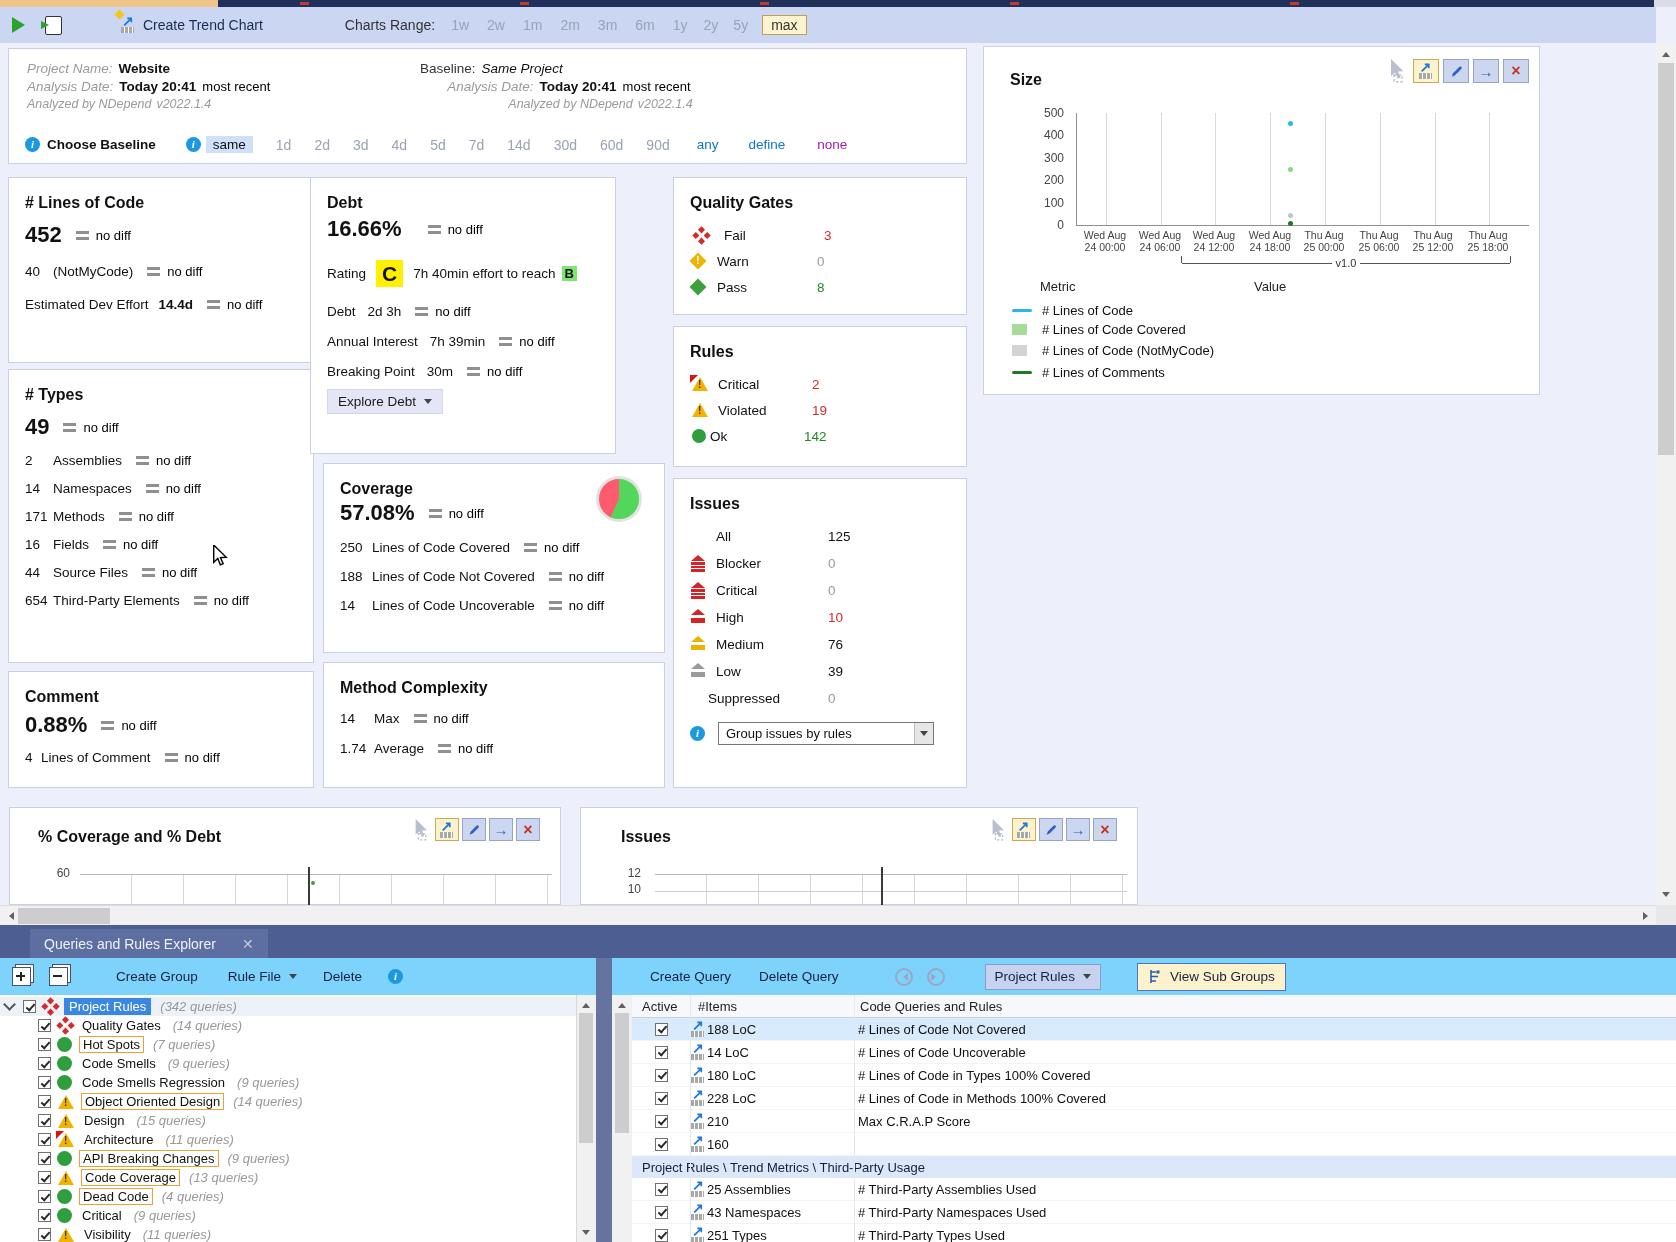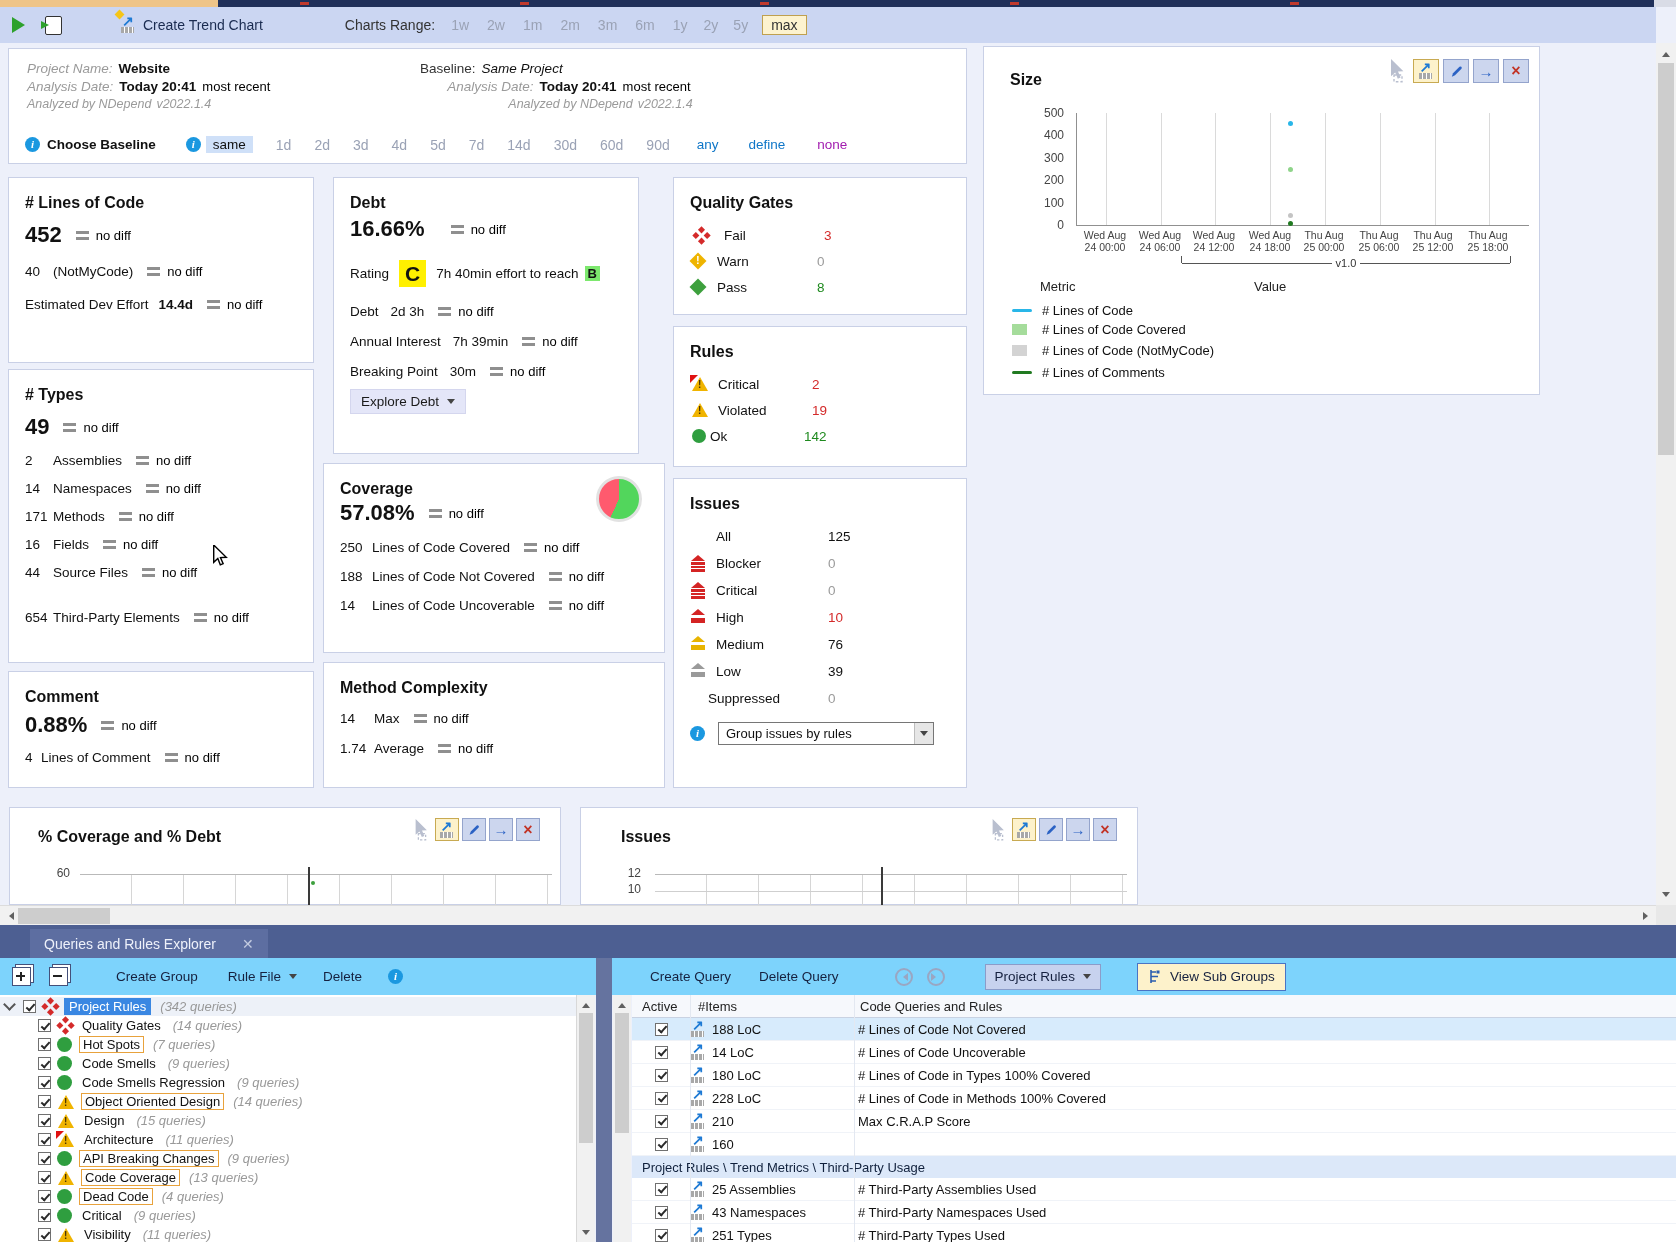--- a/index.html
+++ b/index.html
@@ -124,21 +124,21 @@
   .tlab.sel{background:#3a87e2;color:#fff;padding:1px 5px}
   .tlab.boxed{border:1px solid #e8a23c}
   .rootrow{background:#edf1f8}
   #splitter{position:absolute;left:596px;top:958px;width:16px;height:284px;background:#65739f}
   #qtable{position:absolute;left:632px;top:995px;width:1044px;height:247px;background:#fff;overflow:hidden}
   .colsep{position:absolute;top:0;bottom:0;width:1px;background:#e3e8f1}
   .qhead{display:flex;align-items:center;height:22px;font-size:13px;color:#222;border-bottom:1px solid #c9d2e2;background:#f6f8fc}
   .qrow{display:flex;align-items:center;height:22px;font-size:13px;border-bottom:1px solid #f0f3f8}
   .qrow.selr{background:#d7ebfc}
   .qrow .c1{width:58px;display:flex;justify-content:center;flex:none}
-  .qrow .c2{width:164px;display:flex;align-items:center;gap:5px;flex:none}
+  .qrow .c2{width:164px;display:flex;align-items:center;flex:none}
   .qrow .c4{flex:1;padding-left:4px}
   .grow{display:flex;align-items:center;height:22px;font-size:13px;background:#dce8f9;color:#10203c;padding-left:10px}
   .rtbtn{display:inline-flex;align-items:center;border:1px solid #8b9cc9;background:#c7d2ee;height:24px;padding:0 9px;font-size:13.5px}
   .vsg{display:inline-flex;align-items:center;gap:7px;border:1px solid #4a74c4;background:#fdf2cb;height:26px;padding:0 10px;font-size:13.5px}
   .circarr{width:18px;height:18px;border-radius:50%;border:2px solid #9aa6c2;display:flex;align-items:center;justify-content:center;box-sizing:border-box}
 </style>
 </head>
 <body>
 
 <div id="topstrip">
@@ -266,21 +266,21 @@
         <span class="stat">Fields</span>
         <span class="eq"></span>
         <span class="nd">no diff</span>
       </div>
     <div class="row" style="margin-top:13px">
         <span class="stat n">44</span>
         <span class="stat">Source Files</span>
         <span class="eq"></span>
         <span class="nd">no diff</span>
       </div>
-    <div class="row" style="margin-top:30px">
+    <div class="row" style="margin-top:13px">
         <span class="stat n">654</span>
         <span class="stat">Third-Party Elements</span>
         <span class="eq"></span>
         <span class="nd">no diff</span>
       </div>
   </div>
 
   <div class="panel" style="left:8px;top:628px;width:306px;height:117px">
     <div class="ptitle" style="margin-bottom:6px">Comment</div>
     <div class="row">
@@ -289,21 +289,21 @@
         <span class="nd">no diff</span>
       </div>
     <div class="row" style="margin-top:12px">
         <span class="stat n" style="min-width:16px">4</span>
         <span class="stat">Lines of Comment</span>
         <span class="eq"></span>
         <span class="nd">no diff</span>
       </div>
   </div>
 
-  <div class="panel" style="left:333px;top:134px;width:306px;height:277px">
+  <div class="panel" style="left:310px;top:134px;width:306px;height:277px">
     <div class="ptitle" style="margin-bottom:4px">Debt</div>
     <div class="row">
         <span class="bignum">16.66%</span>
       <span class="eq" style="margin-left:26px"></span>
         <span class="nd">no diff</span>
       </div>
     <div class="row" style="margin-top:18px">
       <span class="stat">Rating</span>
       <span class="cchip">C</span>
       <span class="stat">7h 40min effort to reach</span>

